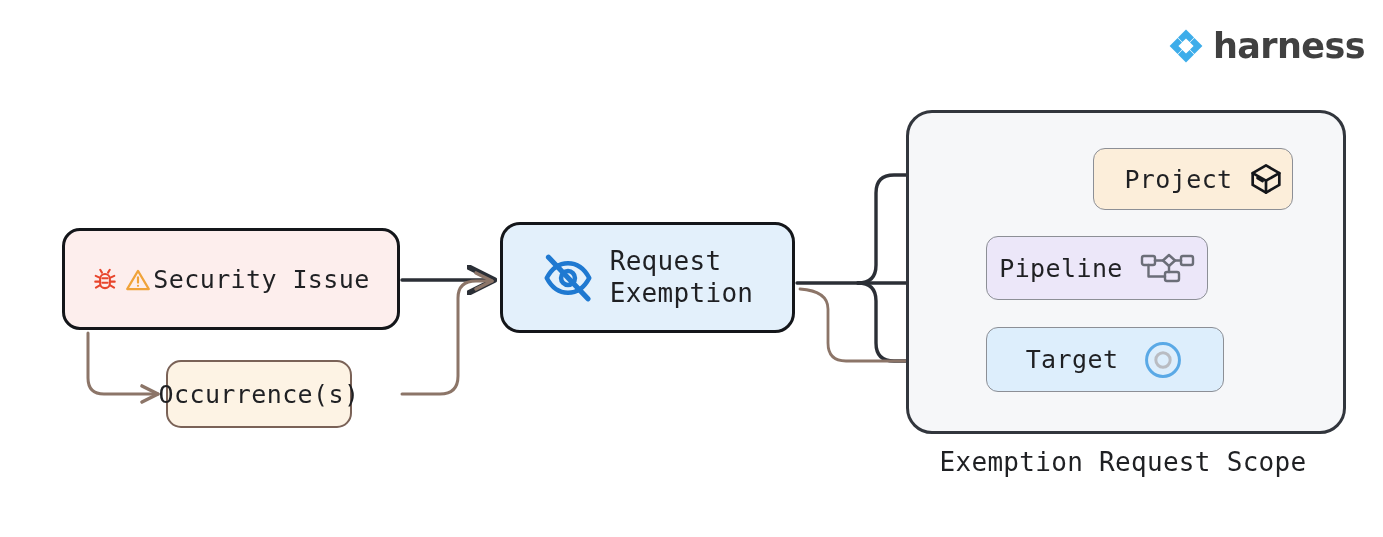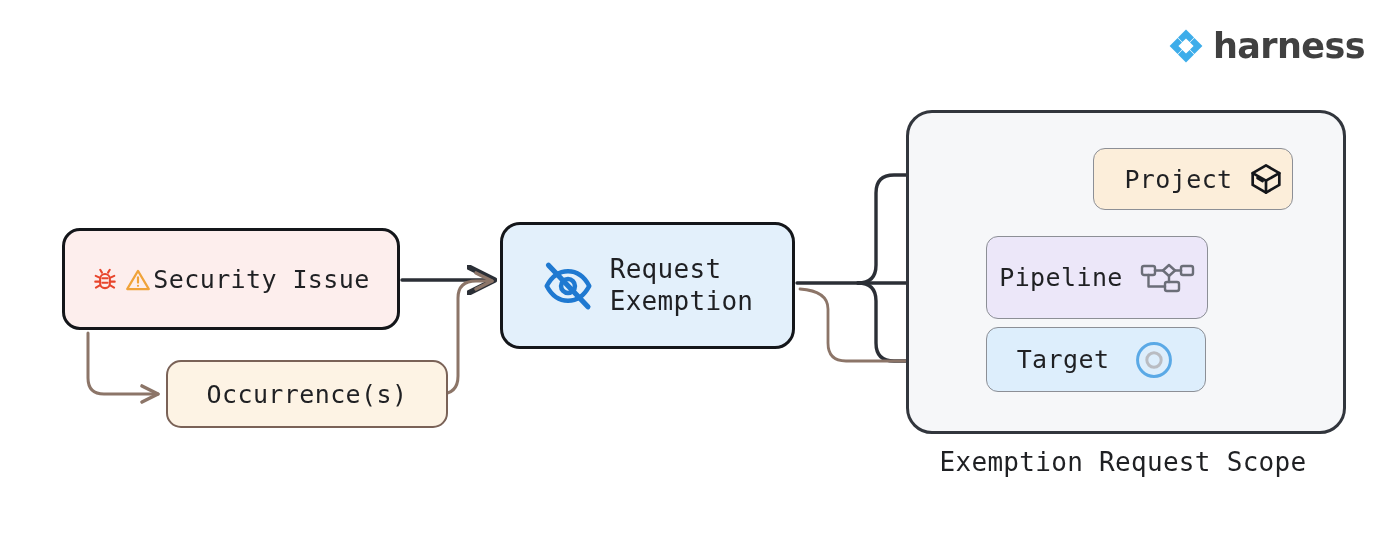--- a/index.html
+++ b/index.html
@@ -50,32 +50,32 @@
   }
   #security-issue .si-label {
     font-size: 25px;
     letter-spacing: 0.4px;
     line-height: 1;
   }
 
   
   #occurrences {
     left: 166px; top: 360px;
-    width: 282px; height: 68px;
+    width: 186px; height: 68px;
     background: #fdf3e4;
     border: 2.5px solid #7a6257;
     border-radius: 15px;
     font-size: 25px;
     letter-spacing: 0.4px;
   }
 
   
   #request-exemption {
     left: 500px; top: 222px;
-    width: 295px; height: 127px;
+    width: 295px; height: 111px;
     background: #e3f0fb;
     border: 3px solid #14161a;
     border-radius: 20px;
     gap: 16px;
   }
   #request-exemption .re-label {
     font-size: 26px;
     line-height: 1.22;
     text-align: left;
     letter-spacing: 0.3px;
@@ -108,29 +108,29 @@
     left: 1093px; top: 148px;
     width: 200px; height: 62px;
     background: #fceeda;
     border: 1.6px solid #8c8f96;
     border-radius: 12px;
     gap: 16px;
     padding-left: 21px;
   }
   #node-pipeline {
     left: 986px; top: 236px;
-    width: 222px; height: 83px;
+    width: 222px; height: 64px;
     background: #ece7f9;
     border: 1.6px solid #8c8f96;
     border-radius: 12px;
     gap: 16px;
   }
   #node-target {
     left: 986px; top: 327px;
-    width: 220px; height: 65px;
+    width: 238px; height: 65px;
     background: #ddeefc;
     border: 1.6px solid #8c8f96;
     border-radius: 12px;
     gap: 24px;
   }
   .scope-node-label {
     font-size: 25px;
     letter-spacing: 0.4px;
     color: #1f2023;
   }

